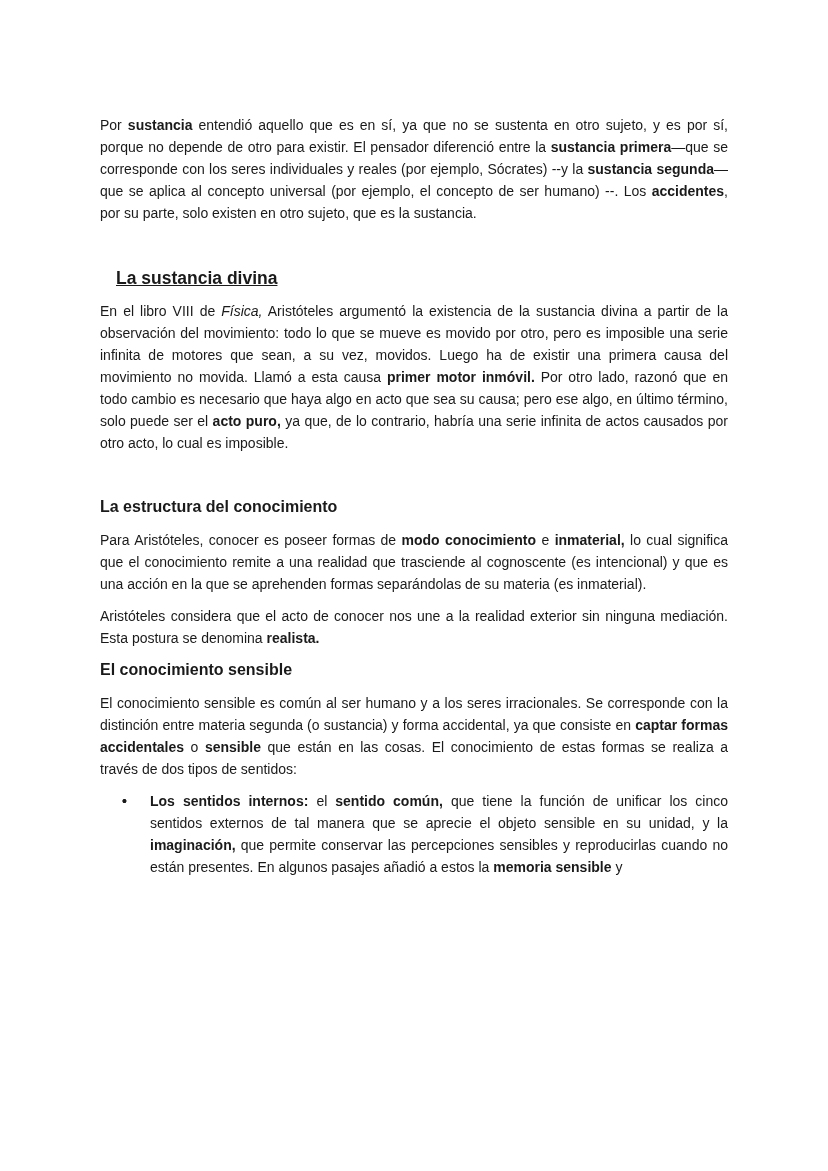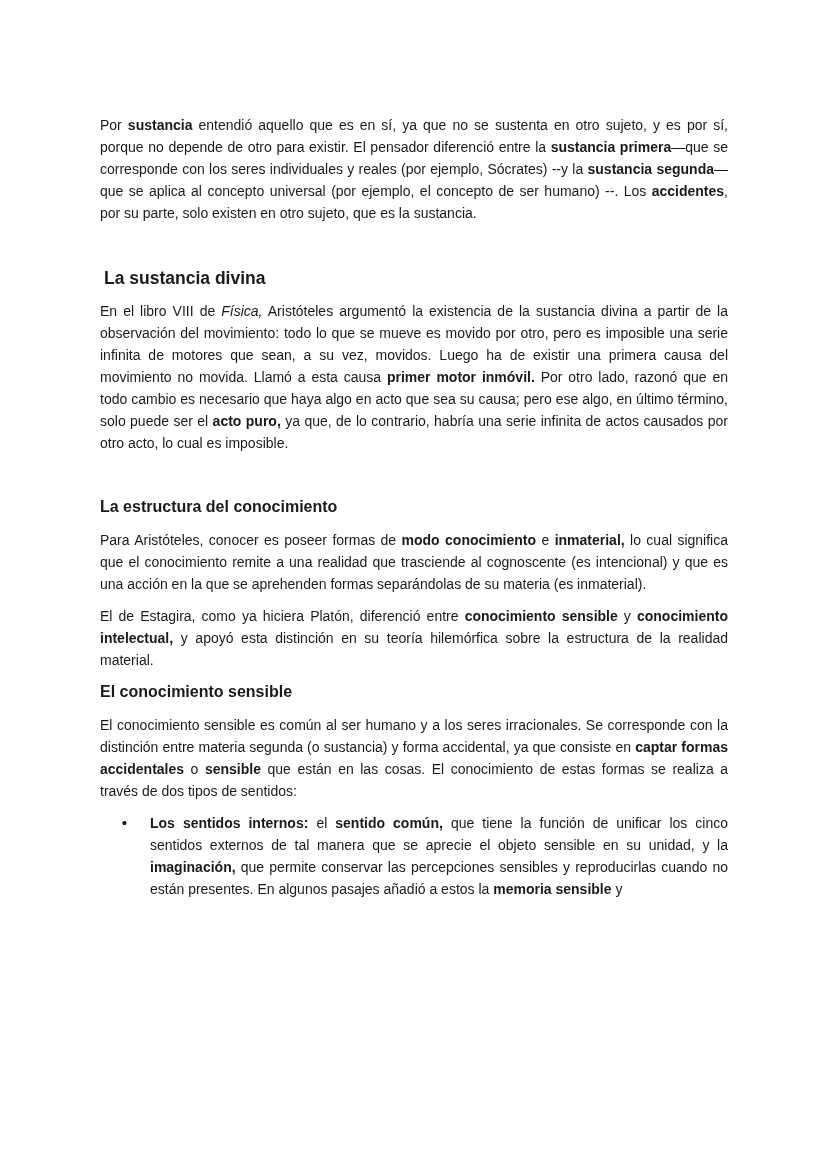--- a/index.html
+++ b/index.html
@@ -4,40 +4,40 @@
   <style>
     html, body { margin: 0; padding: 0; background: #ffffff; }
     body { width: 828px; height: 1171px; overflow: hidden; position: relative; }
     .page {
       position: absolute; left: 100px; top: 114px; width: 628px;
       font-family: "Liberation Sans", sans-serif;
       color: #1a1a1a; font-size: 14px; line-height: 22px;
     }
     p { margin: 0; text-align: justify; }
     .para { margin-bottom: 10px; }
-    .h2 { font-size: 17.5px; font-weight: bold; line-height: 24px; margin: 4px; }
+    .h2 { font-size: 17.5px; font-weight: bold; line-height: 24px; margin: 16px; text-decoration: underline; }
     .h3 { font-size: 16px; font-weight: bold; line-height: 22px; margin: 0; }
     b { font-weight: bold; }
     i { font-style: italic; }
     ul { margin: 0; padding: 0; list-style: none; }
     li { position: relative; padding-left: 50px; text-align: justify; }
     .bullet { position: absolute; left: 22px; top: 0; font-size: 14px; }
   </style>
 </head>
 <body>
 
 <div class="page">
   <p class="para" style="margin-bottom:42px;"><span>Por </span><b>sustancia</b><span> entendió aquello que es en sí, ya que no se sustenta en otro sujeto, y es por sí, porque no depende de otro para existir. El pensador diferenció entre la </span><b>sustancia primera</b><span>—que se corresponde con los seres individuales y reales (por ejemplo, Sócrates) --y la </span><b>sustancia segunda</b><span>—que se aplica al concepto universal (por ejemplo, el concepto de ser humano) --. Los </span><b>accidentes</b><span>, por su parte, solo existen en otro sujeto, que es la sustancia.</span></p>
 
   <h2 class="h2" style="margin-bottom:10px;">La sustancia divina</h2>
   <p class="para" style="margin-bottom:42px;"><span>En el libro VIII de </span><i>Física,</i><span> Aristóteles argumentó la existencia de la sustancia divina a partir de la observación del movimiento: todo lo que se mueve es movido por otro, pero es imposible una serie infinita de motores que sean, a su vez, movidos. Luego ha de existir una primera causa del movimiento no movida. Llamó a esta causa </span><b>primer motor inmóvil.</b><span> Por otro lado, razonó que en todo cambio es necesario que haya algo en acto que sea su causa; pero ese algo, en último término, solo puede ser el </span><b>acto puro,</b><span> ya que, de lo contrario, habría una serie infinita de actos causados por otro acto, lo cual es imposible.</span></p>
 
   <h3 class="h3" style="margin-bottom:11px;">La estructura del conocimiento</h3>
   <p class="para"><span>Para Aristóteles, conocer es poseer formas de </span><b>modo conocimiento</b><span> e </span><b>inmaterial,</b><span> lo cual significa que el conocimiento remite a una realidad que trasciende al cognoscente (es intencional) y que es una acción en la que se aprehenden formas separándolas de su materia (es inmaterial).</span></p>
-  <p class="para"><span>El de Estagira, como ya hiciera Platón, diferenció entre </span><b>conocimiento sensible</b><span> y </span><b>conocimiento intelectual,</b><span> y apoyó esta distinción en su teoría hilemórfica sobre la estructura de la realidad material.</span></p>
+  <p class="para"><span>Aristóteles considera que el acto de conocer nos une a la realidad exterior sin ninguna mediación. Esta postura se denomina </span><b>realista.</b></p>
 
   <h3 class="h3" style="margin-bottom:11px;">El conocimiento sensible</h3>
   <p class="para"><span>El conocimiento sensible es común al ser humano y a los seres irracionales. Se corresponde con la distinción entre materia segunda (o sustancia) y forma accidental, ya que consiste en </span><b>captar formas accidentales</b><span> o </span><b>sensible</b><span> que están en las cosas. El conocimiento de estas formas se realiza a través de dos tipos de sentidos:</span></p>
 
   <ul>
     <li>
       <span class="bullet">•</span>
     </li>
     <li>
       <span class="bullet">•</span>

